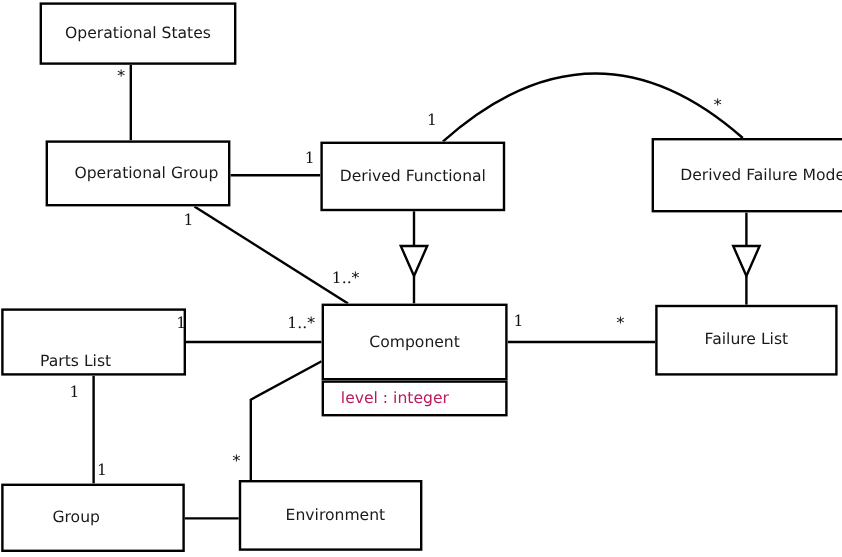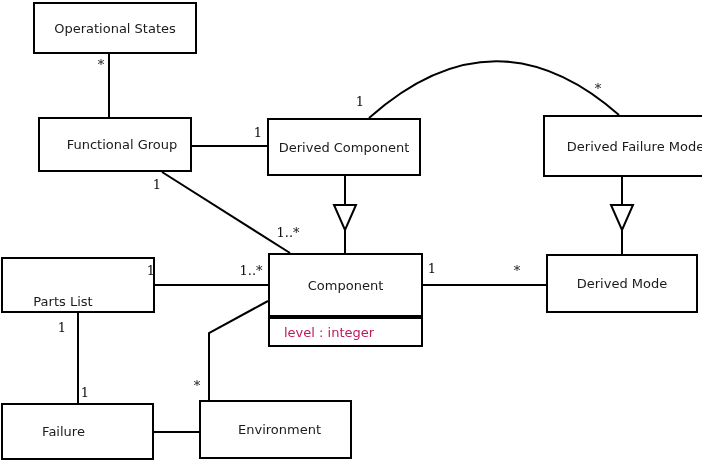--- a/index.html
+++ b/index.html
@@ -130,50 +130,50 @@
     <line x1="78" y1="313" x2="78" y2="403"></line>
     <line x1="154" y1="432" x2="199" y2="432"></line>
     <polyline points="268,301 209,333 209,400"></polyline>
   </svg>
 
   <div class="node n-operational-states">
     <span class="nlabel">Operational States</span>
   </div>
 
   <div class="node n-functional-group">
-    <span class="nlabel">Functional Group</span>
+    <span class="nlabel">Operational Group</span>
   </div>
 
   <div class="node n-derived-component">
-    <span class="nlabel">Derived Component</span>
+    <span class="nlabel">Derived Functional</span>
   </div>
 
   <div class="node n-derived-failure-mode">
     <span class="nlabel">Derived Failure Mode</span>
   </div>
 
   <div class="node n-parts-list">
     <span class="nlabel">Parts List</span>
   </div>
 
   <div class="node n-component">
     <div class="compartment name-compartment">
       <span class="nlabel">Component</span>
     </div>
     <div class="compartment attr-compartment">
       <span class="alabel">level : integer</span>
     </div>
   </div>
 
   <div class="node n-failure-mode">
-    <span class="nlabel">Derived Mode</span>
+    <span class="nlabel">Failure List</span>
   </div>
 
   <div class="node n-system">
-    <span class="nlabel">Failure</span>
+    <span class="nlabel">Group</span>
   </div>
 
   <div class="node n-environment">
     <span class="nlabel">Environment</span>
   </div>
 
   <span class="mult m0">*</span>
   <span class="mult m1">1</span>
   <span class="mult m2">1</span>
   <span class="mult m3">1</span>

